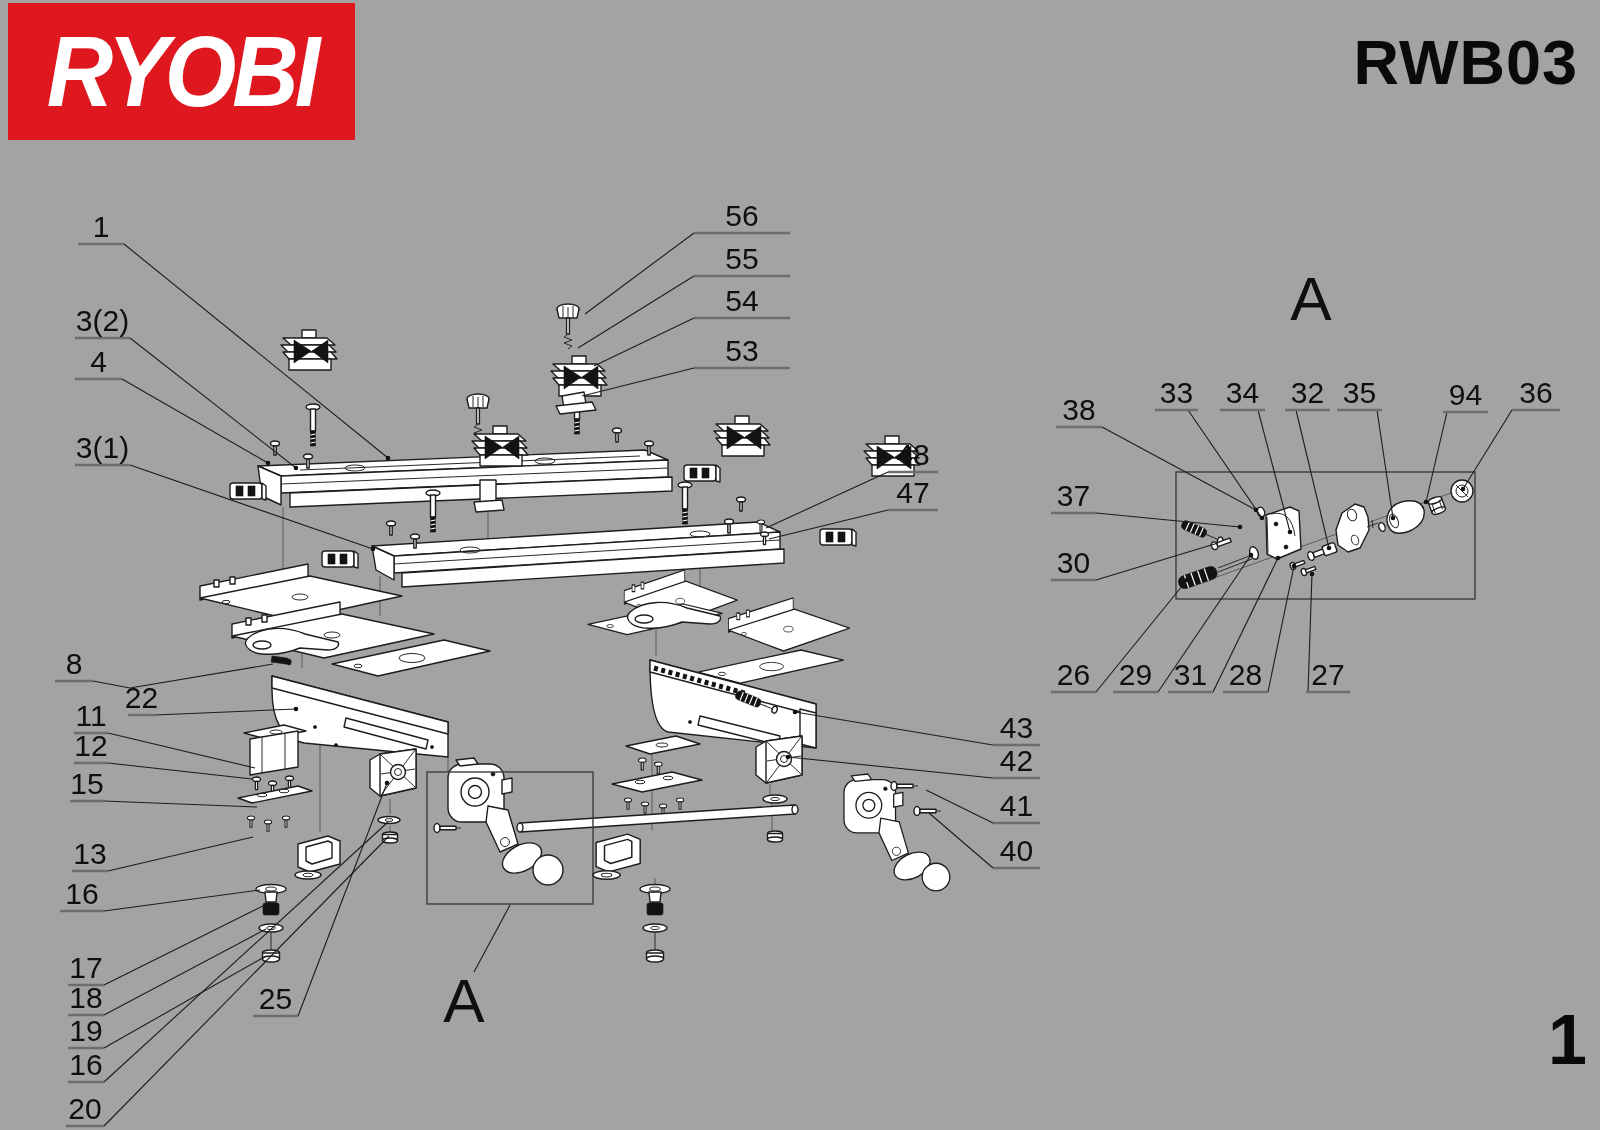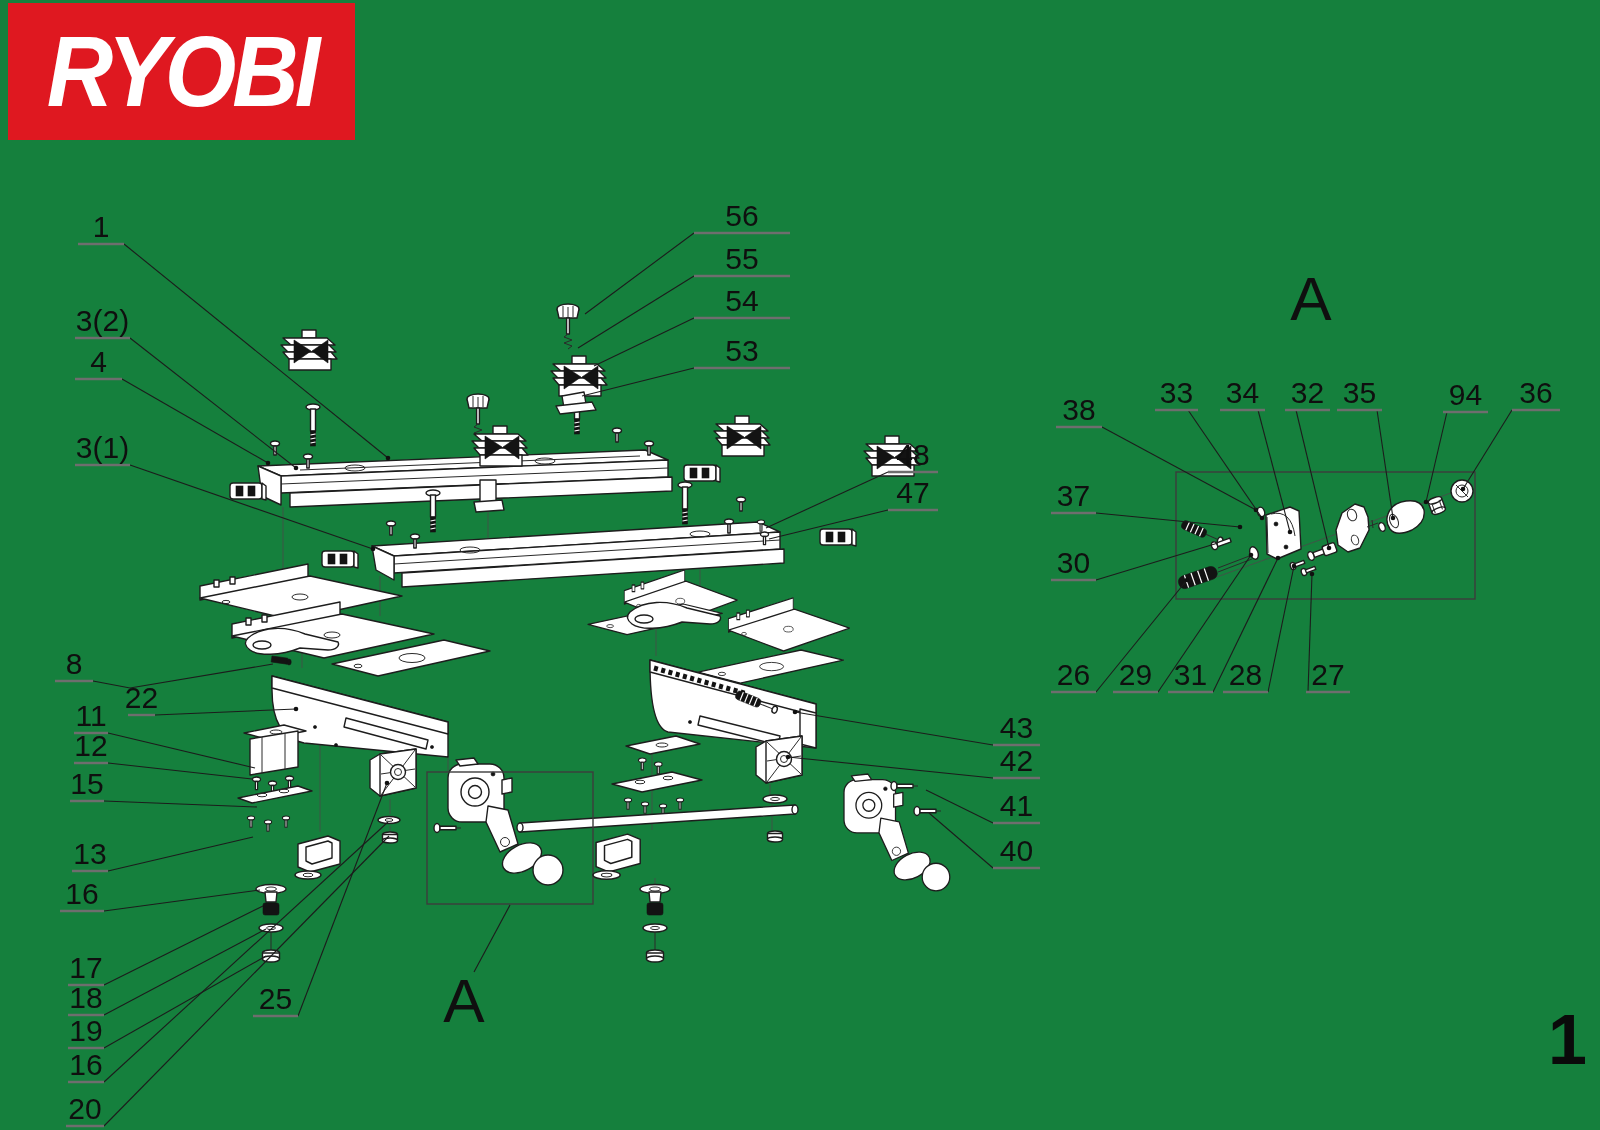--- a/index.html
+++ b/index.html
@@ -1,16 +1,16 @@
 <!DOCTYPE html>
 <html><head>
 <meta charset="utf-8">
 <style>
   html,body{margin:0;padding:0;background:#fff;}
-  .page{position:relative;width:1600px;height:1130px;background:#15803d;overflow:hidden;
+  .page{position:relative;width:1600px;height:1130px;background:#a3a3a3;overflow:hidden;
         font-family:"Liberation Sans",sans-serif;}
   .logo{position:absolute;left:8px;top:3px;width:347px;height:137px;
         display:flex;align-items:center;justify-content:center;}
   .logo .brand{font-weight:bold;font-style:italic;font-size:92px;color:#fff;
         letter-spacing:-4px;transform:scaleY(1.08);}
   .model{position:absolute;right:22px;top:26px;font-size:63px;font-weight:bold;color:#0a0a0a;
         letter-spacing:1px;}
   .pageno{position:absolute;left:1548px;top:1000px;font-size:70px;font-weight:bold;color:#0a0a0a;}
   svg{position:absolute;left:0;top:0;}
   .p{fill:#ffffff;stroke:#1d1d1d;stroke-width:1.4;stroke-linejoin:round;}
@@ -26,20 +26,21 @@
   .lbl{font-family:"Liberation Sans",sans-serif;fill:#0f0f0f;}
 </style>
 </head>
 <body>
 
 <div class="page">
 
   <div class="logo" style="background: rgb(223, 24, 32);">
     <span class="brand">RYOBI</span>
   </div>
+  <div class="model">RWB03</div>
   <div class="pageno">1</div>
 
   <svg width="1600" height="1130" viewBox="0 0 1600 1130">
 
     <defs>
       <g id="dogclamp">
         <path class="p" d="M21,0 h14 v8 h-14 Z"></path>
         <path class="p" d="M2,8 L46,8 L54,15 L10,15 Z"></path>
         <path class="p" d="M0,15 L48,15 L55,22 L7,22 Z"></path>
         <path class="p" d="M2,22 L50,22 L56,29 L8,29 Z"></path>

